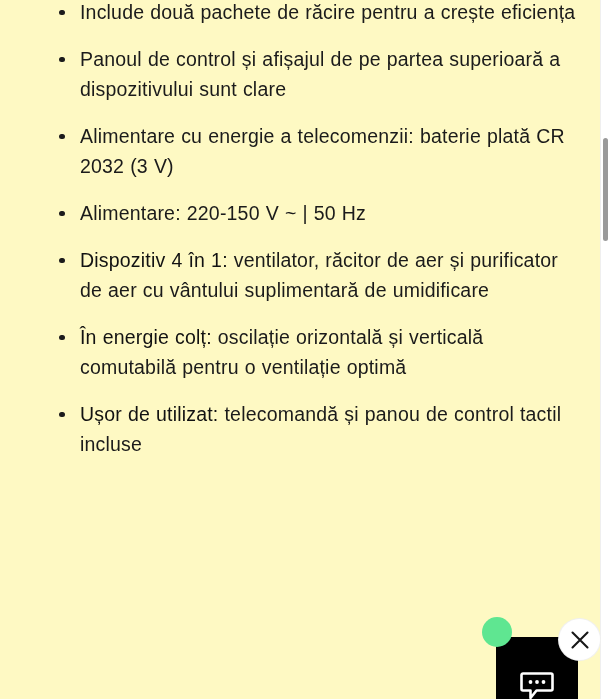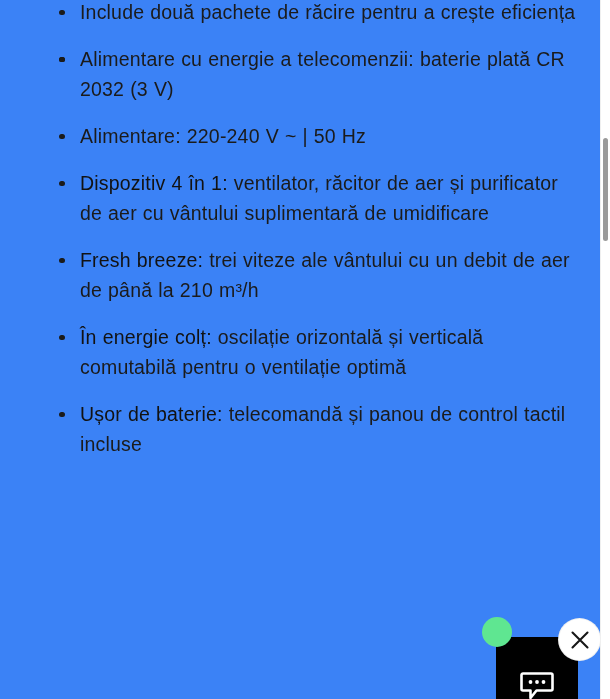--- a/index.html
+++ b/index.html
@@ -12,21 +12,21 @@
     height: 699px;
     overflow: hidden;
     position: relative;
     font-family: "Liberation Sans", sans-serif;
     -webkit-font-smoothing: antialiased;
   }
 
   #page {
     position: absolute;
     inset: 0;
-    background: #3b82f6;
+    background: #fef9c3;
     overflow: hidden;
   }
 
   
   .feature-list {
     list-style: none;
     margin: 0;
     padding: 0;
     position: absolute;
     left: 0;
@@ -142,45 +142,41 @@
 
 <div id="page">
 
   <ul class="feature-list">
     <li class="feature-item">
       <span class="bullet"></span>
       <span class="lead"></span><span>Include două pachete de răcire pentru a crește eficiența</span>
     </li>
     <li class="feature-item">
       <span class="bullet"></span>
-      <span class="lead"></span>
+      <span class="lead"></span><span>Panoul de control și afișajul de pe partea superioară a dispozitivului sunt clare</span>
     </li>
     <li class="feature-item">
       <span class="bullet"></span>
       <span class="lead"></span><span>Alimentare cu energie a telecomenzii: baterie plată CR 2032 (3 V)</span>
     </li>
     <li class="feature-item">
       <span class="bullet"></span>
-      <span class="lead"></span><span>Alimentare: 220-240 V ~ | 50 Hz</span>
+      <span class="lead"></span><span>Alimentare: 220-150 V ~ | 50 Hz</span>
     </li>
     <li class="feature-item">
       <span class="bullet"></span>
       <span class="lead">Dispozitiv 4 în 1:</span><span> ventilator, răcitor de aer și purificator de aer cu vântului suplimentară de umidificare</span>
     </li>
     <li class="feature-item">
       <span class="bullet"></span>
-      <span class="lead">Fresh breeze:</span><span> trei viteze ale vântului cu un debit de aer de până la 210 m³/h</span>
-    </li>
-    <li class="feature-item">
-      <span class="bullet"></span>
       <span class="lead">În energie colț:</span><span> oscilație orizontală și verticală comutabilă pentru o ventilație optimă</span>
     </li>
     <li class="feature-item">
       <span class="bullet"></span>
-      <span class="lead">Ușor de baterie:</span><span> telecomandă și panou de control tactil incluse</span>
+      <span class="lead">Ușor de utilizat:</span><span> telecomandă și panou de control tactil incluse</span>
     </li>
 
   </ul>
 
   <div class="scroll-track">
     <div class="scroll-thumb"></div>
   </div>
 
   <div class="chat-widget">
     <div class="chat-launcher">

